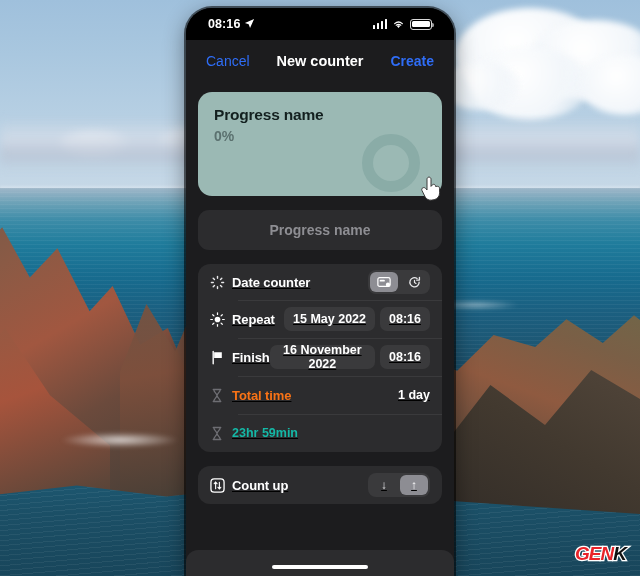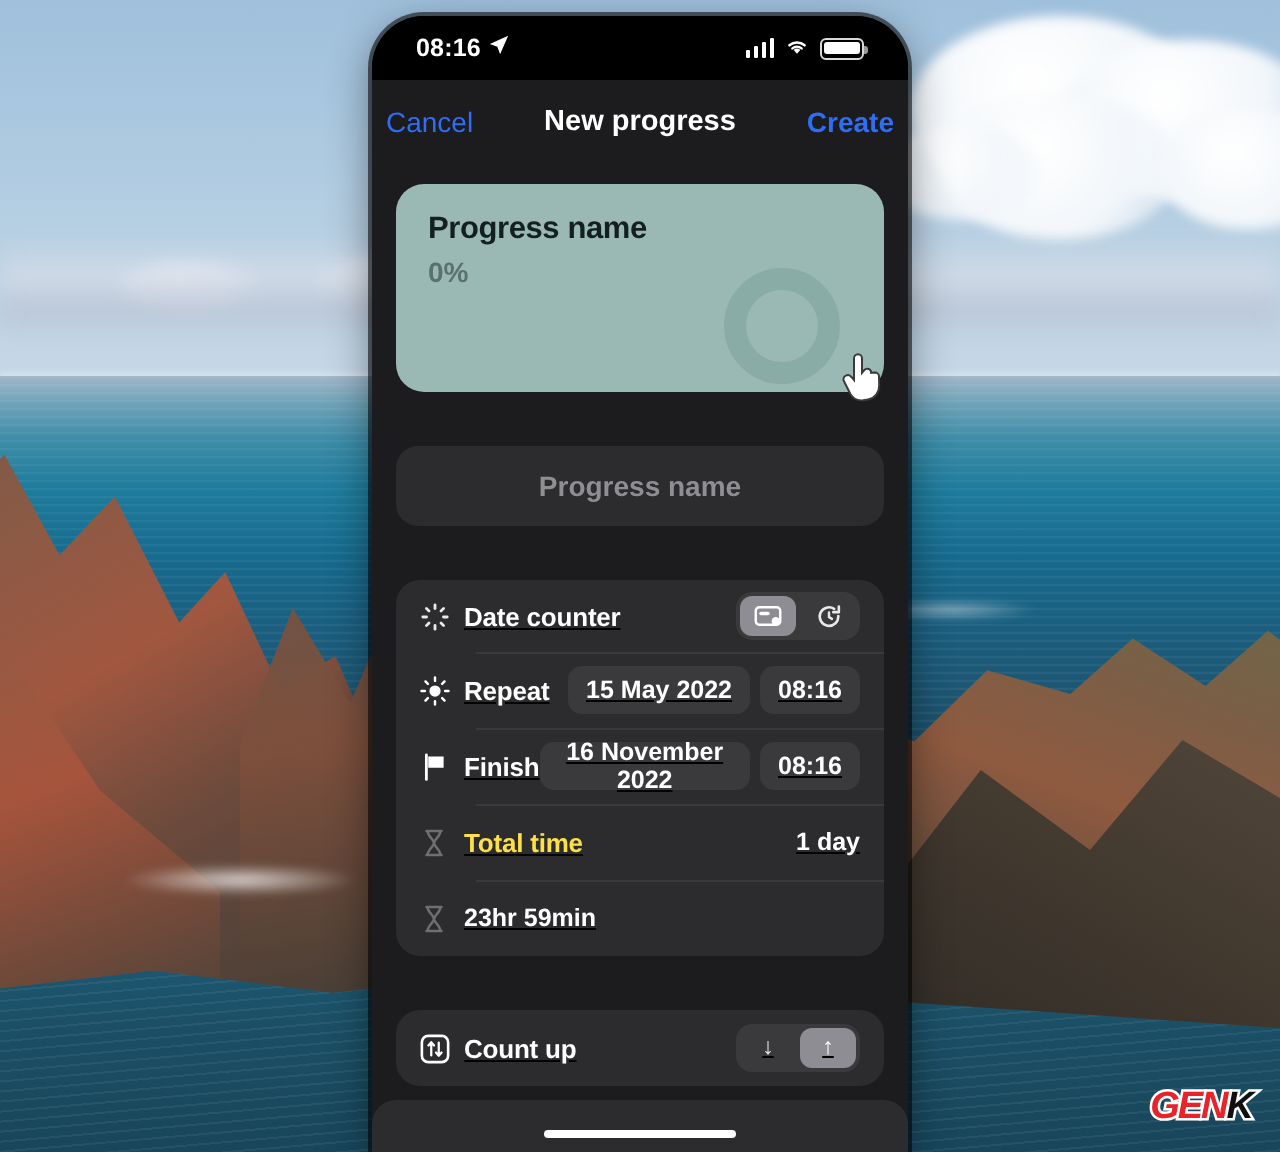--- a/index.html
+++ b/index.html
@@ -144,33 +144,33 @@
     width: 2px; height: 4px; background: rgba(255,255,255,.6);
     border-radius: 0 1.5px 1.5px 0;
   }
   .batt span { display: block; height: 100%; width: 100%; background: #fff; border-radius: 1.5px; }
 
   
   .navbar {
     position: relative; flex: none; height: 42px;
     background: #1c1c1e;
     display: flex; align-items: center; justify-content: space-between;
-    padding: 0 7px;
+    padding: 0 20px;
   }
   .nav-btn { font-size: 14px; color: #2f6df6; background: none; border: none;
              font-family: inherit; cursor: pointer; }
   .nav-btn.bold { font-weight: bold; }
   .nav-title { font-size: 14.5px; font-weight: bold; color: #fff;
                position: absolute; left: 50%; transform: translateX(-50%); }
 
   
   .content {
     flex: 1; background: #1c1c1e;
     padding: 10px 12px 0 12px;
-    display: flex; flex-direction: column; gap: 27px;
+    display: flex; flex-direction: column; gap: 14px;
     overflow: hidden; position: relative;
   }
 
   
   .preview-card {
     height: 104px; border-radius: 14px;
     background: #9bb9b4; position: relative; overflow: hidden;
     padding: 14px 16px; flex: none;
   }
   .preview-title { font-size: 15.5px; font-weight: bold; color: #13201f; letter-spacing: -.2px; }
@@ -192,23 +192,23 @@
 
   
   .group { background: #2c2c2e; border-radius: 12px; flex: none; overflow: hidden; text-decoration: underline; }
   .row { display: flex; align-items: center; height: 38px; padding: 0 12px; position: relative; }
   .row + .row::before {
     content: ""; position: absolute; left: 40px; right: 0; top: 0;
     height: 1px; background: rgba(255,255,255,.07);
   }
   .row-icon { width: 22px; flex: none; display: flex; align-items: center; justify-content: flex-start; }
   .row-label { font-size: 13px; color: #fff; font-weight: bold; flex: 1; letter-spacing: -.1px; }
-  .row-label.dim { color: #fde047; }
+  .row-label.dim { color: #f97316; }
   .row-value { font-size: 12.5px; color: #fff; font-weight: bold; }
-  .row-value.gray { color: #ffffff; text-align: right; }
+  .row-value.gray { color: #14b8a6; text-align: right; }
   .header-row { height: 36px; }
   .chev { color: #8e8e93; font-size: 13px; margin-left: 6px; font-weight: bold; }
 
   
   .pills { display: flex; gap: 5px; }
   .pill {
     background: #3a3a3c; border-radius: 7px; height: 24px;
     display: flex; align-items: center; justify-content: center;
     padding: 0 9px; font-size: 12.5px; color: #fff; font-weight: bold;
     border: none; font-family: inherit; cursor: pointer;
@@ -298,21 +298,21 @@
           </svg>
         </span>
         <span class="batt">
             <span></span>
           </span>
       </div>
     </div>
 
     <div class="navbar">
       <button class="nav-btn">Cancel</button>
-      <div class="nav-title">New progress</div>
+      <div class="nav-title">New counter</div>
       <button class="nav-btn bold">Create</button>
     </div>
 
     <div class="content">
 
       <div class="preview-card">
         <div class="preview-title">Progress name</div>
         <div class="preview-pct">0%</div>
         <div class="ring"></div>
       </div>

